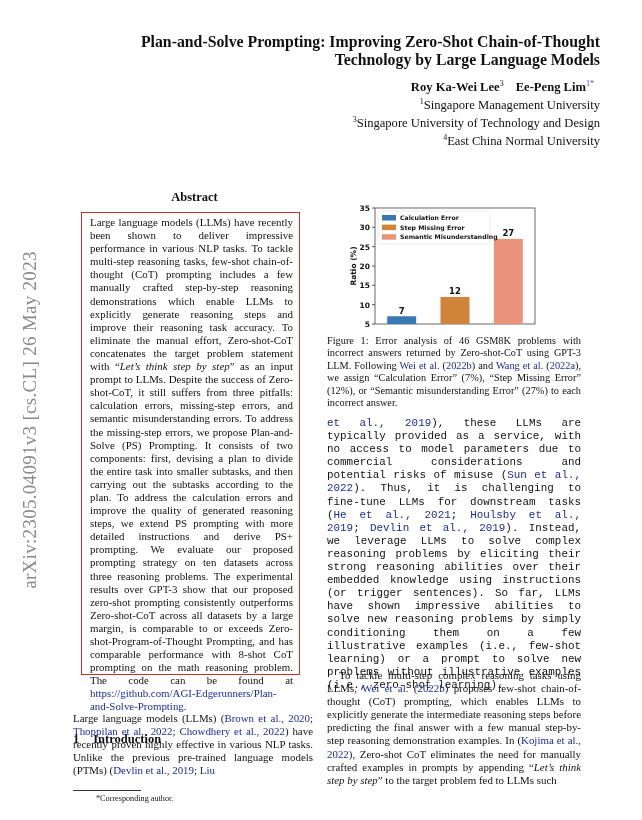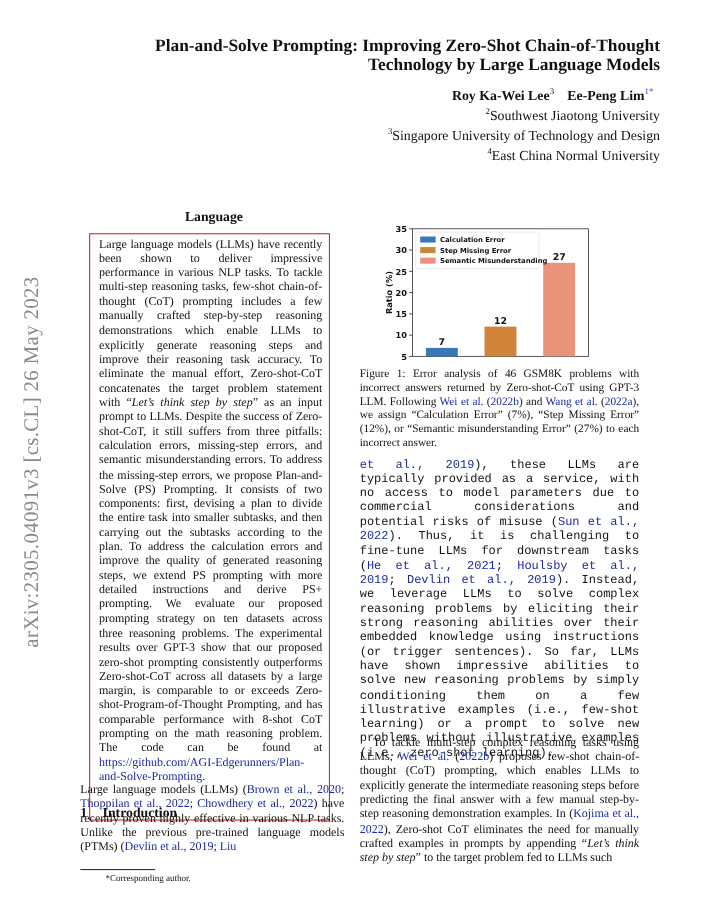--- a/index.html
+++ b/index.html
@@ -20,21 +20,21 @@
   .title { font-weight: bold; font-size: 15.8px; line-height: 18px; margin: 0; }
   .authors { font-weight: bold; font-size: 12.6px; line-height: 16px; margin-top: 7px; }
   .authors .au { margin: 0 6px; }
   .authors sup { font-weight: normal; font-size: 8px; }
   .authors sup.blue { color: #3a46c8; }
   .affil { font-size: 12.6px; line-height: 14.5px; }
   .affil sup { font-size: 8px; }
 
   .abs-heading { position: absolute; left: 82px; width: 225px; top: 190px; text-align: center; font-weight: bold; font-size: 12.5px; }
   .abs-box {
-    position: absolute; left: 81px; top: 212px; width: 219px; height: 534px;
+    position: absolute; left: 81px; top: 212px; width: 219px; height: 463px;
     border: 1.3px solid #d22b2b; padding: 3px 6px 0 8px; box-sizing: border-box;
     font-size: 10.9px; line-height: 13.1px; text-align: justify; hyphens: manual;
   }
   .intro-h { position: absolute; left: 73px; top: 688px; font-size: 12.5px; font-weight: bold; margin-top: 44px; }
   .intro-h .num { margin-right: 14px; }
   .col-text { font-size: 10.9px; line-height: 13.1px; text-align: justify; }
   .intro-p { position: absolute; left: 73px; top: 712px; width: 240px; }
   .fn-rule { position: absolute; left: 73px; top: 790px; width: 68px; border-top: 0.8px solid #333; }
   .footnote { position: absolute; left: 84px; top: 794px; font-size: 8.2px; margin-left: 12px; }
 
@@ -53,27 +53,27 @@
 
 <div class="header">
   <div class="title">
     <div>Plan-and-Solve Prompting: Improving Zero-Shot Chain-of-Thought</div>
     <div>Technology by Large Language Models</div>
   </div>
   <div class="authors">
     <div id="authors2"><span class="au">Roy Ka-Wei Lee<sup>3</sup></span><span class="au">Ee-Peng Lim<sup class="blue">1*</sup></span></div>
   </div>
   <div class="affil" id="affils">
-      <div><sup>2</sup>Southwest Jiaotong University</div>
+      <div><sup>1</sup>Singapore Management University</div>
       <div><sup>3</sup>Singapore University of Technology and Design</div>
       <div><sup>4</sup>East China Normal University</div>
     </div>
 </div>
 
-<div class="abs-heading">Language</div>
+<div class="abs-heading">Abstract</div>
 <div class="abs-box">
   <span>Large language models (LLMs) have recently been shown to deliver impressive performance in various NLP tasks. To tackle multi-step reasoning tasks, few-shot chain-of-thought (CoT) prompting includes a few manually crafted step-by-step reasoning demonstrations which enable LLMs to explicitly generate reasoning steps and improve their reasoning task accuracy.  To eliminate the manual effort, Zero-shot-CoT concatenates the target problem statement with “</span><em>Let’s think step by step</em><span>” as an input prompt to LLMs.  Despite the success of Zero-shot-CoT, it still suffers from three pitfalls: calculation errors, missing-step errors, and semantic misunderstanding errors. To address the missing-step errors, we propose Plan-and-Solve (PS) Prompting. It consists of two components: first, devising a plan to divide the entire task into smaller subtasks, and then carrying out the subtasks according to the plan. To address the calculation errors and improve the quality of generated reasoning steps, we extend PS prompting with more detailed instructions and derive PS+ prompting. We evaluate our proposed prompting strategy on ten datasets across three reasoning problems. The experimental results over GPT-3 show that our proposed zero-shot prompting consistently outperforms Zero-shot-CoT across all datasets by a large margin, is comparable to or exceeds Zero-shot-Program-of-Thought Prompting, and has comparable performance with 8-shot CoT prompting on the math reasoning problem. The code can be found at </span><a class="link">https://github.com/AGI-Edgerunners/Plan-and-Solve-Prompting</a><span>.</span>
 </div>
 
 <div class="intro-h">
   <span class="num">1</span><span>Introduction</span>
 </div>
 <div class="intro-p col-text" id="intro-p1"><span>Large language models (LLMs) (</span><a class="link">Brown et al., 2020</a><span>; </span><a class="link">Thoppilan et al., 2022</a><span>; </span><a class="link">Chowdhery et al., 2022</a><span>) have recently proven highly effective in various NLP tasks.  Unlike the previous pre-trained language models (PTMs) (</span><a class="link">Devlin et al., 2019</a><span>; </span><a class="link">Liu</a></div>
 <div class="fn-rule"></div>
 <div class="footnote">*Corresponding author.</div>

